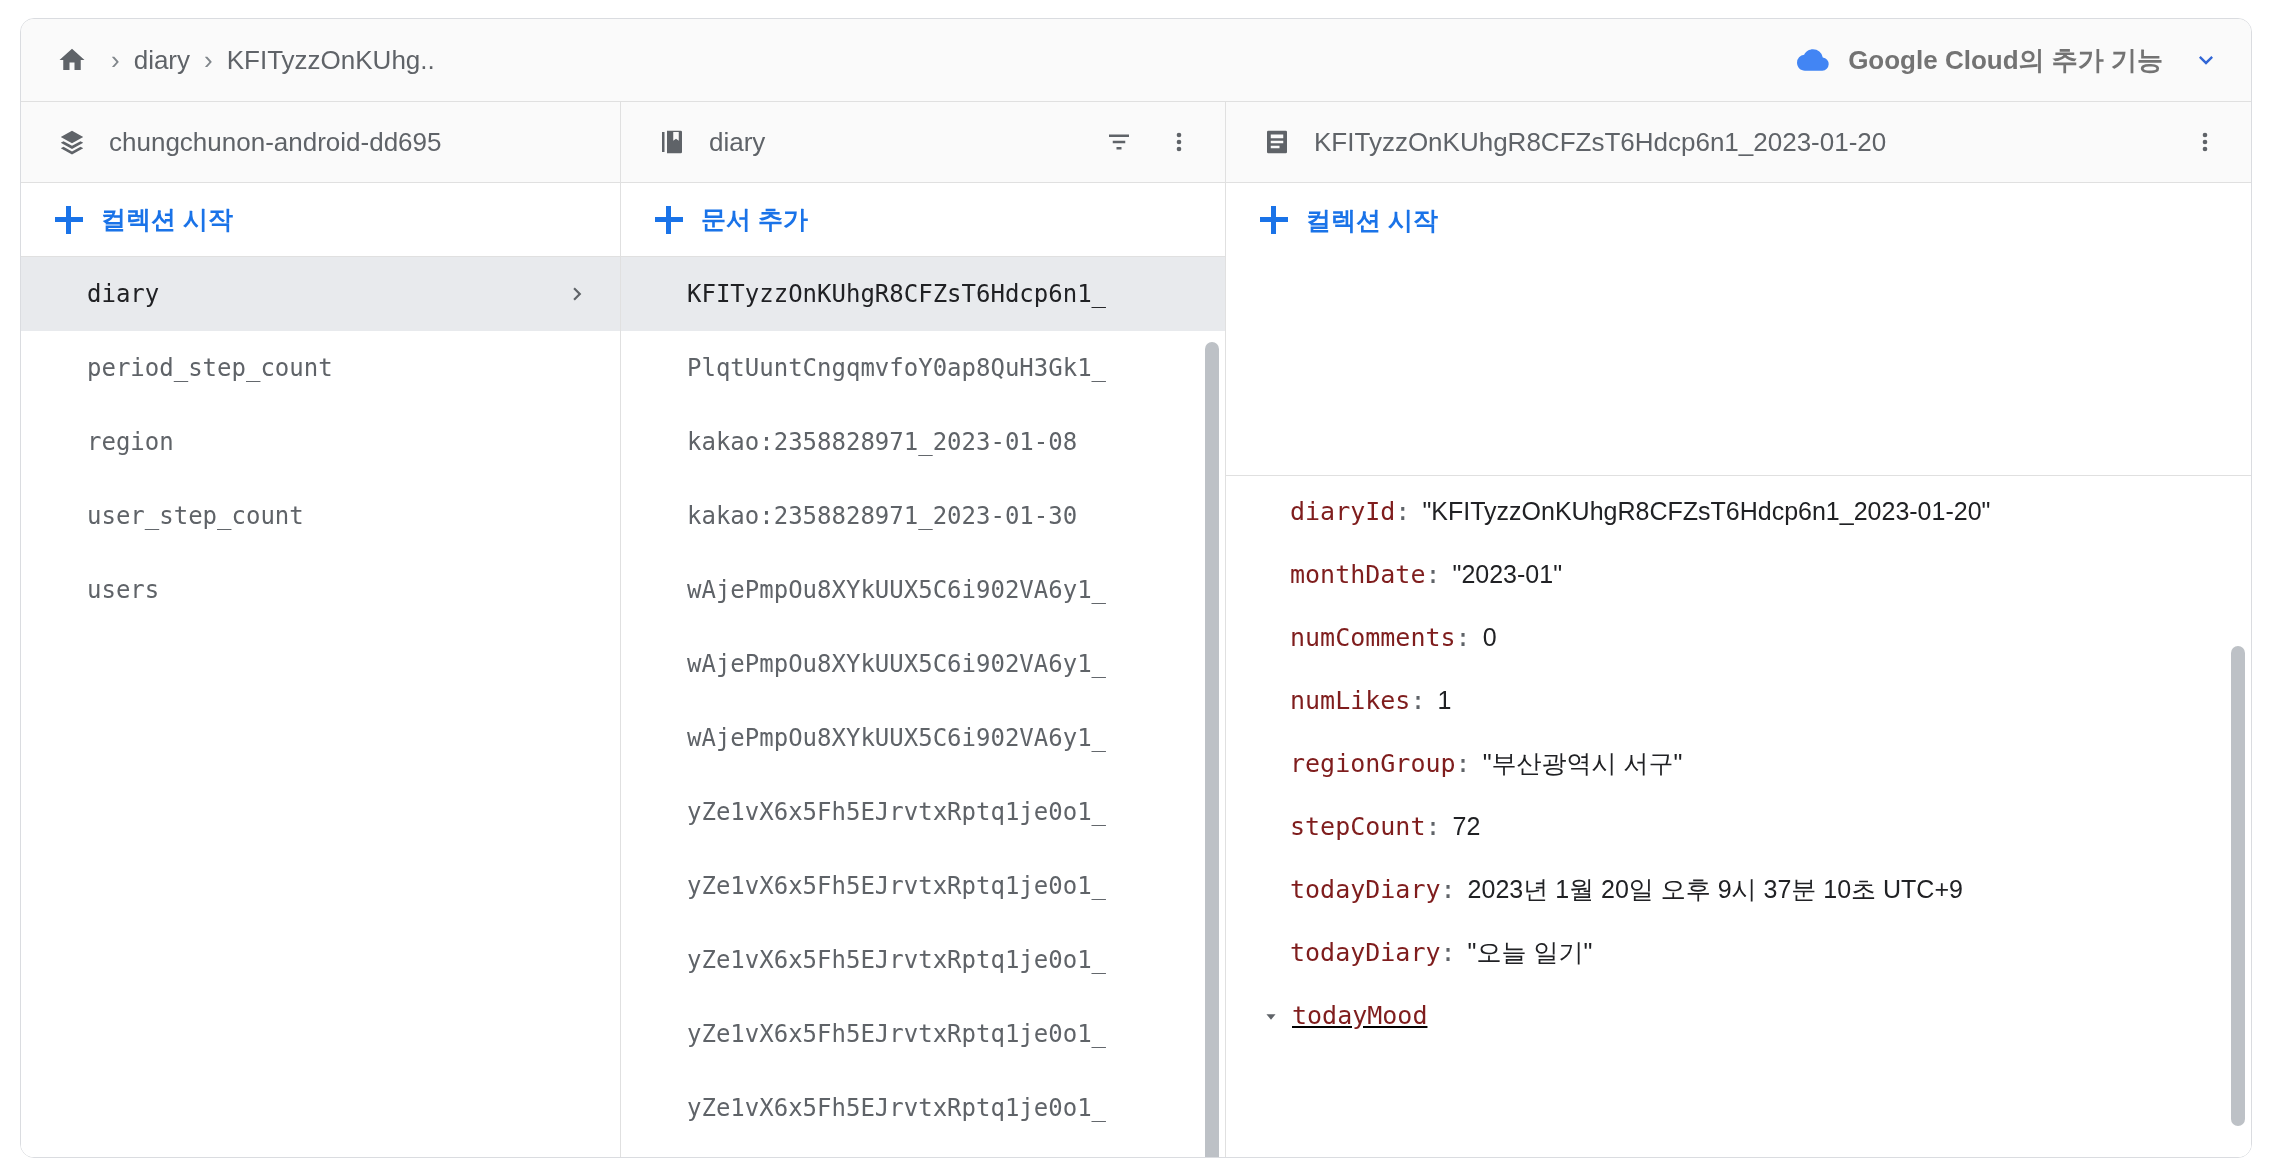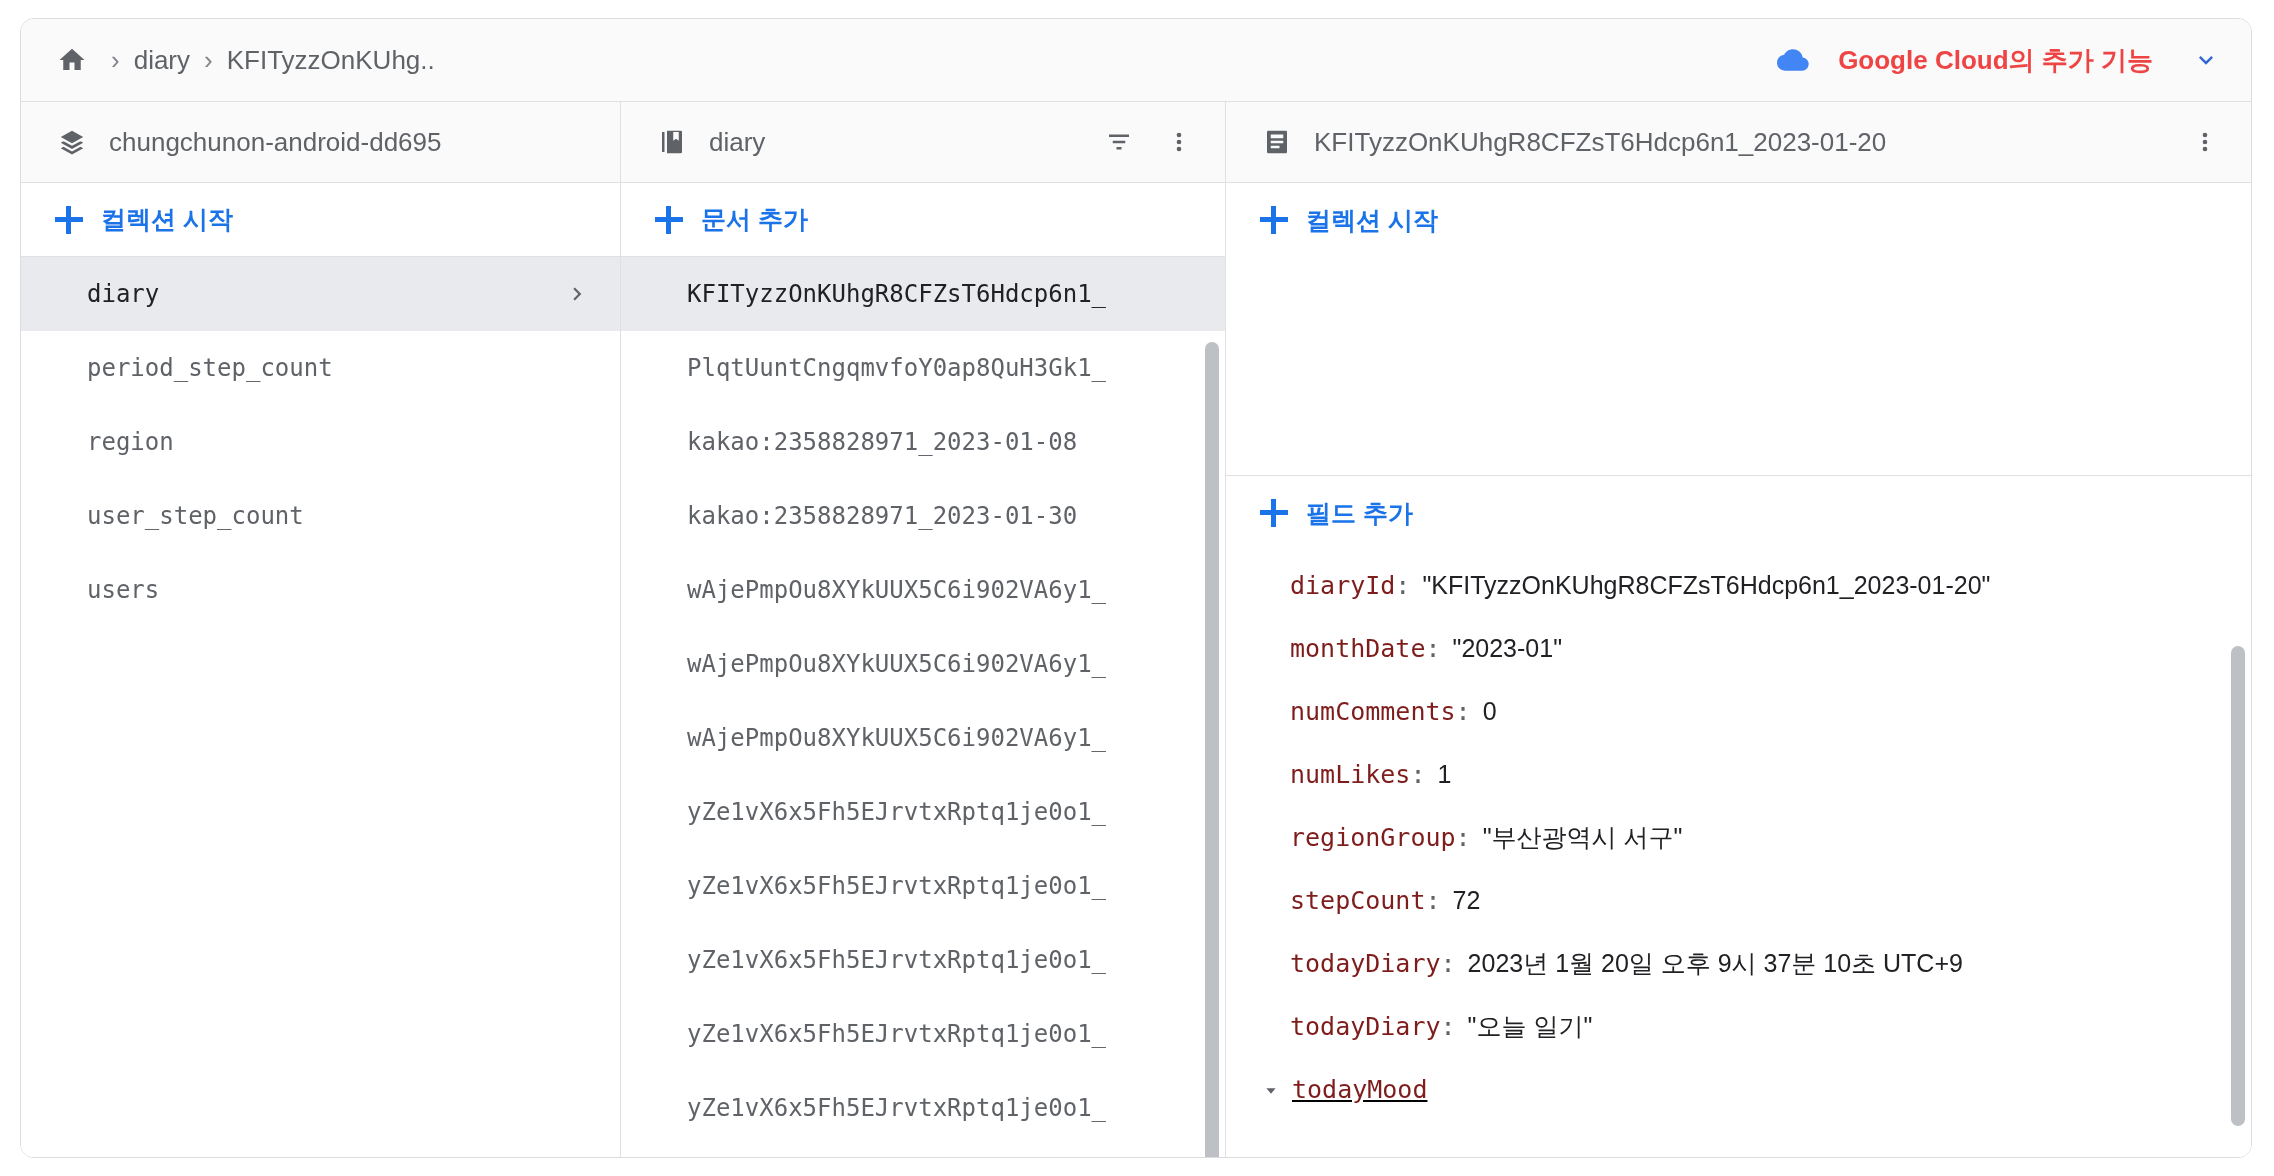--- a/index.html
+++ b/index.html
@@ -75,22 +75,22 @@
     color: #5f6368;
     font-size: 26px;
     font-family: "Liberation Sans", sans-serif;
     white-space: nowrap;
   }
   .crumb.last { color: #5f6368; }
 
   .gcloud-link {
     display: flex;
     align-items: center;
-    gap: 28px;
-    color: #ef4444;
+    gap: 18px;
+    color: #737373;
     font-size: 26px;
     font-weight: bold;
     white-space: nowrap;
   }
   .cloud-icon {
     width: 34px; height: 34px;
     display: inline-flex; align-items: center; justify-content: center;
   }
   .cloud-icon svg { fill: #4285f4; }
   .chev-down {
@@ -437,24 +437,20 @@
         </div>
 
         <div class="subcol-top">
           <div class="add-row" style="border-bottom:none;">
             <span class="plus"></span>
             <span class="add-label">컬렉션 시작</span>
           </div>
         </div>
 
         <div class="subcol-bottom">
-          <div class="add-row" style="border-bottom:none;">
-            <span class="plus"></span>
-            <span class="add-label">필드 추가</span>
-          </div>
           <div class="fields">
             <div class="field-row">
               <span class="field-key">diaryId</span>
                 <span class="field-colon">:</span>
               <span class="field-val">"KFITyzzOnKUhgR8CFZsT6Hdcp6n1_2023-01-20"</span>
             </div>
             <div class="field-row">
               <span class="field-key">monthDate</span>
                 <span class="field-colon">:</span>
               <span class="field-val">"2023-01"</span>

